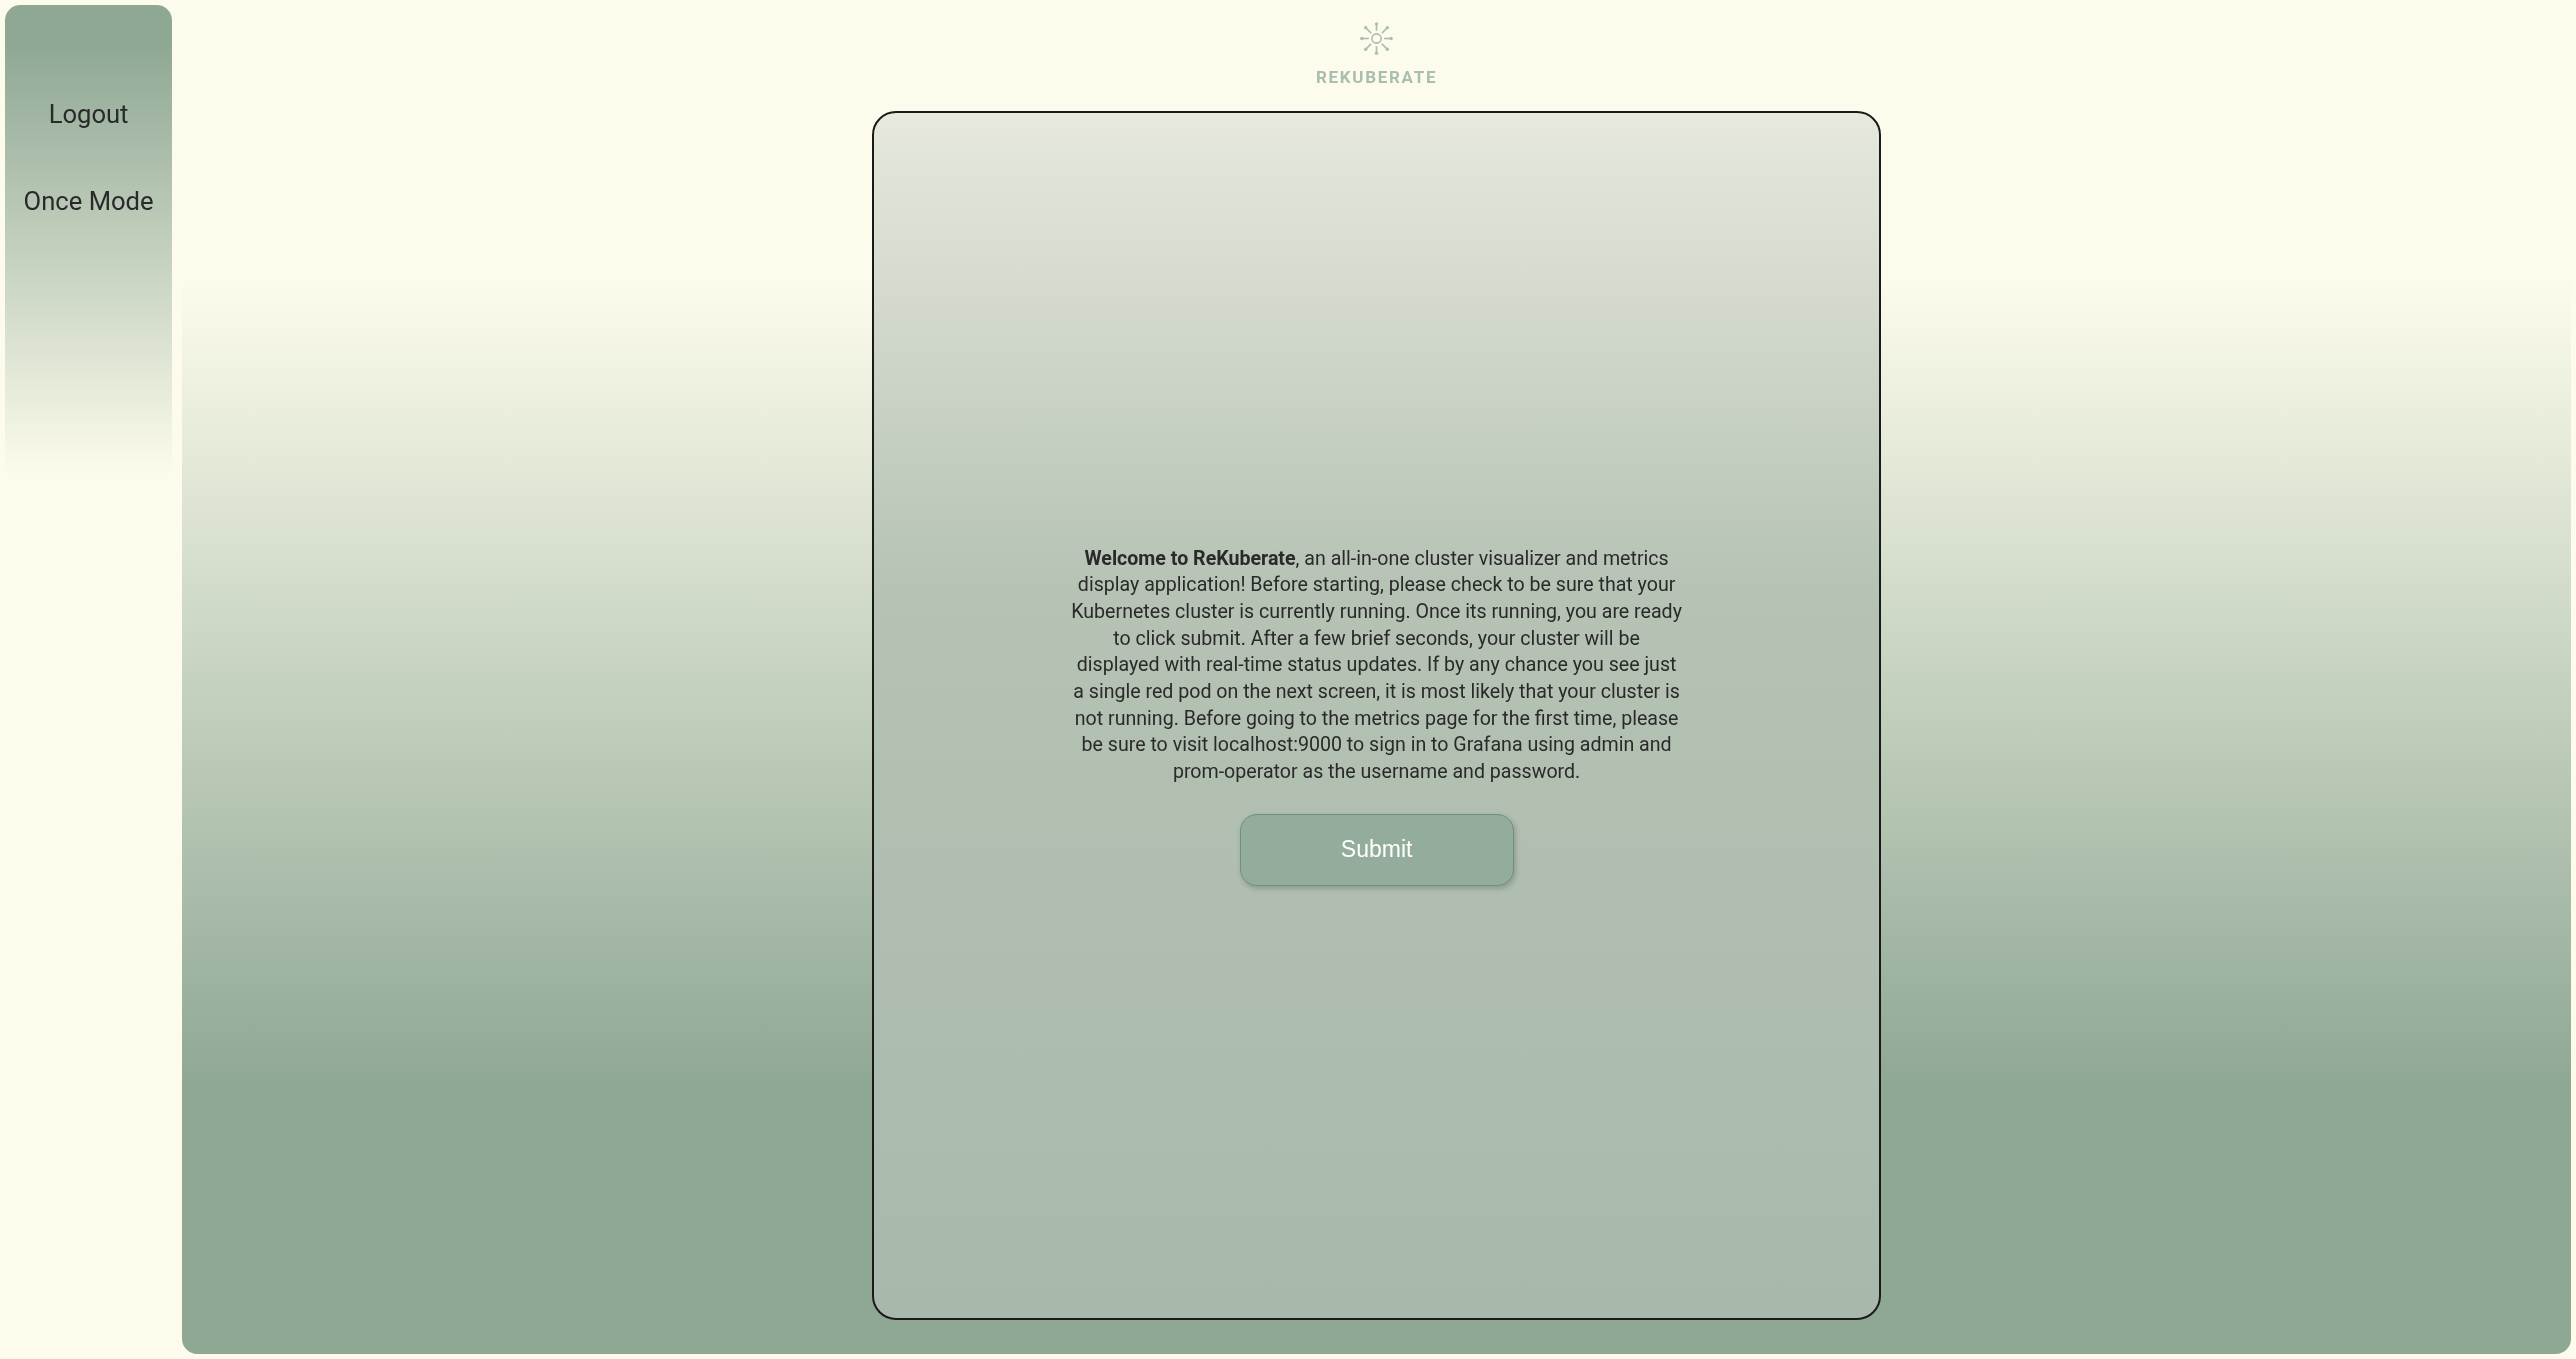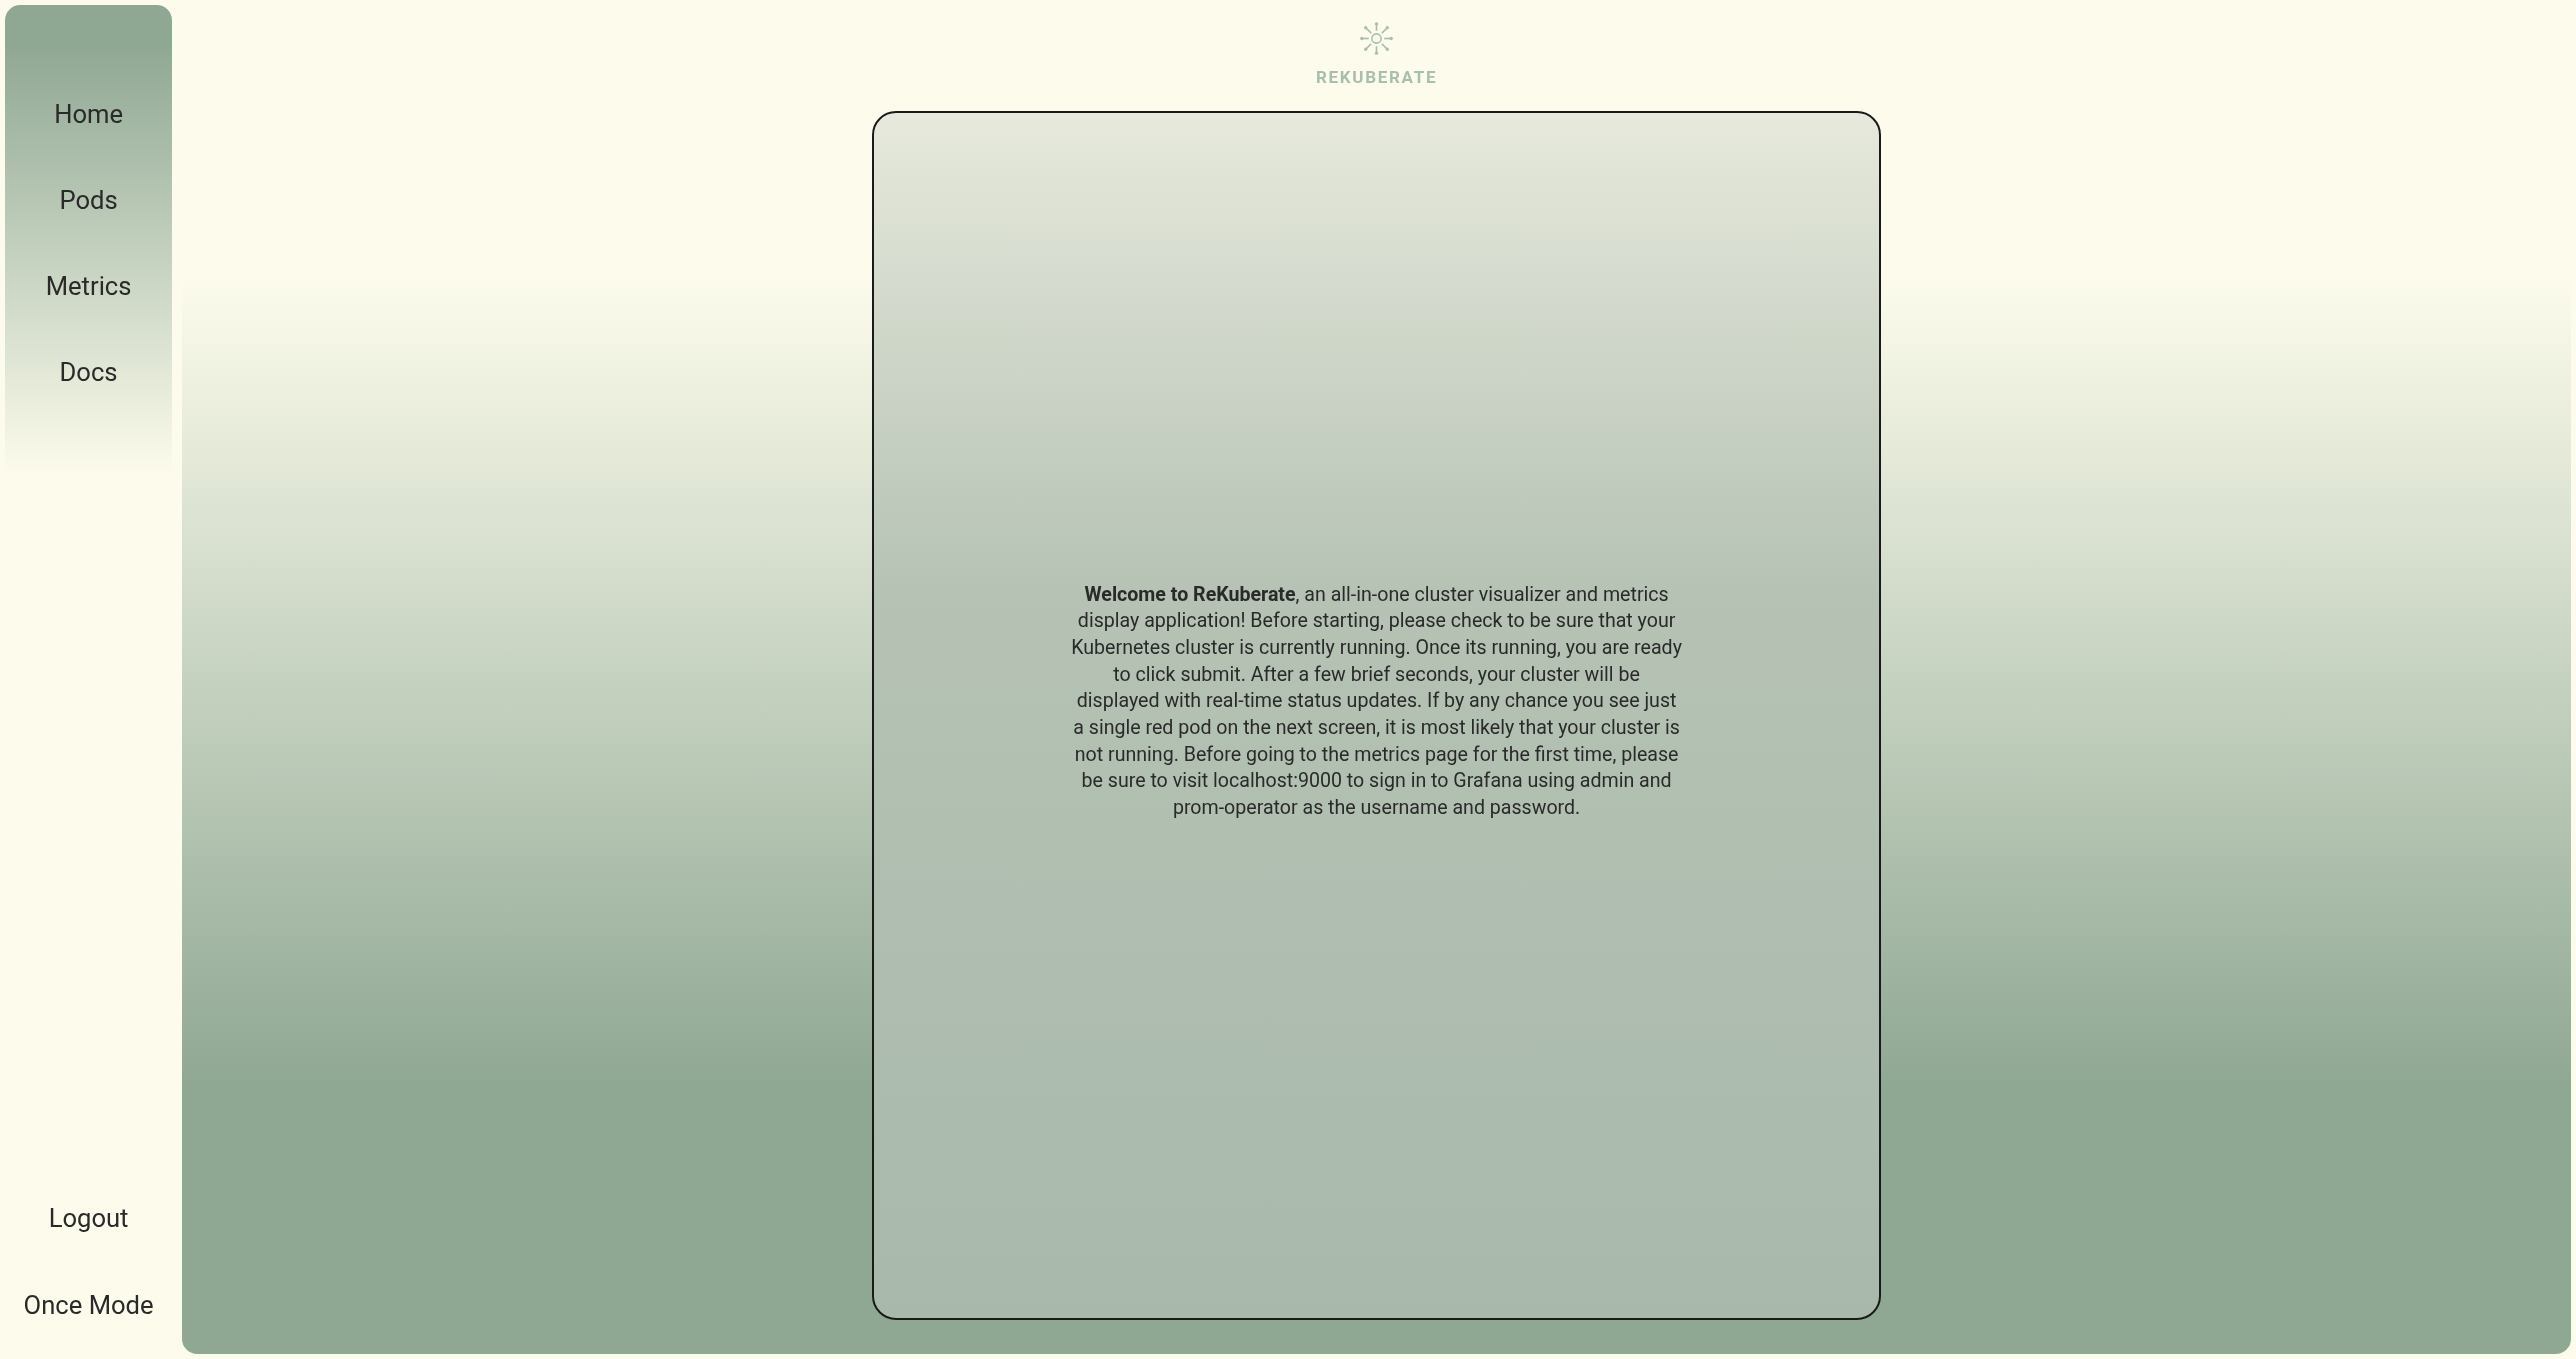--- a/index.html
+++ b/index.html
@@ -126,26 +126,20 @@
       cursor: pointer;
       box-shadow: 1.7px 2.6px 5.1px rgba(0,0,0,0.18);
     }
   </style>
 </head>
 <body>
 
 <div class="app">
 
   <nav class="sidebar">
-    <div class="sidebar-top">
-      <div class="sidebar-item">Home</div>
-      <div class="sidebar-item">Pods</div>
-      <div class="sidebar-item">Metrics</div>
-      <div class="sidebar-item">Docs</div>
-    </div>
     <div class="sidebar-bottom">
       <div class="sidebar-item">Logout</div>
       <div class="sidebar-item">Once Mode</div>
     </div>
   </nav>
 
   <main class="main">
     <div class="logo">
       <svg class="logo-icon" viewBox="0 0 48 48" fill="none" stroke="#a8beae" stroke-width="2.2">
         <circle cx="24" cy="24" r="7" fill="#a8beae" stroke="none"></circle>
@@ -169,17 +163,18 @@
             <circle cx="38" cy="10" r="2.2" fill="#a8beae" stroke="none"></circle>
         </g>
       </svg>
       <div class="logo-text">REKUBERATE</div>
     </div>
 
     <div class="card">
       <p class="welcome-text">
         <span class="bold">Welcome to ReKuberate</span><span>, an all-in-one cluster visualizer and metrics display application! Before starting, please check to be sure that your Kubernetes cluster is currently running. Once its running, you are ready to click submit. After a few brief seconds, your cluster will be displayed with real-time status updates. If by any chance you see just a single red pod on the next screen, it is most likely that your cluster is not running. Before going to the metrics page for the first time, please be sure to visit localhost:9000 to sign in to Grafana using admin and prom-operator as the username and password.</span>
       </p>
+      <button class="submit-btn">Submit</button>
     </div>
   </main>
 
 </div>
 
 
 </body></html>

